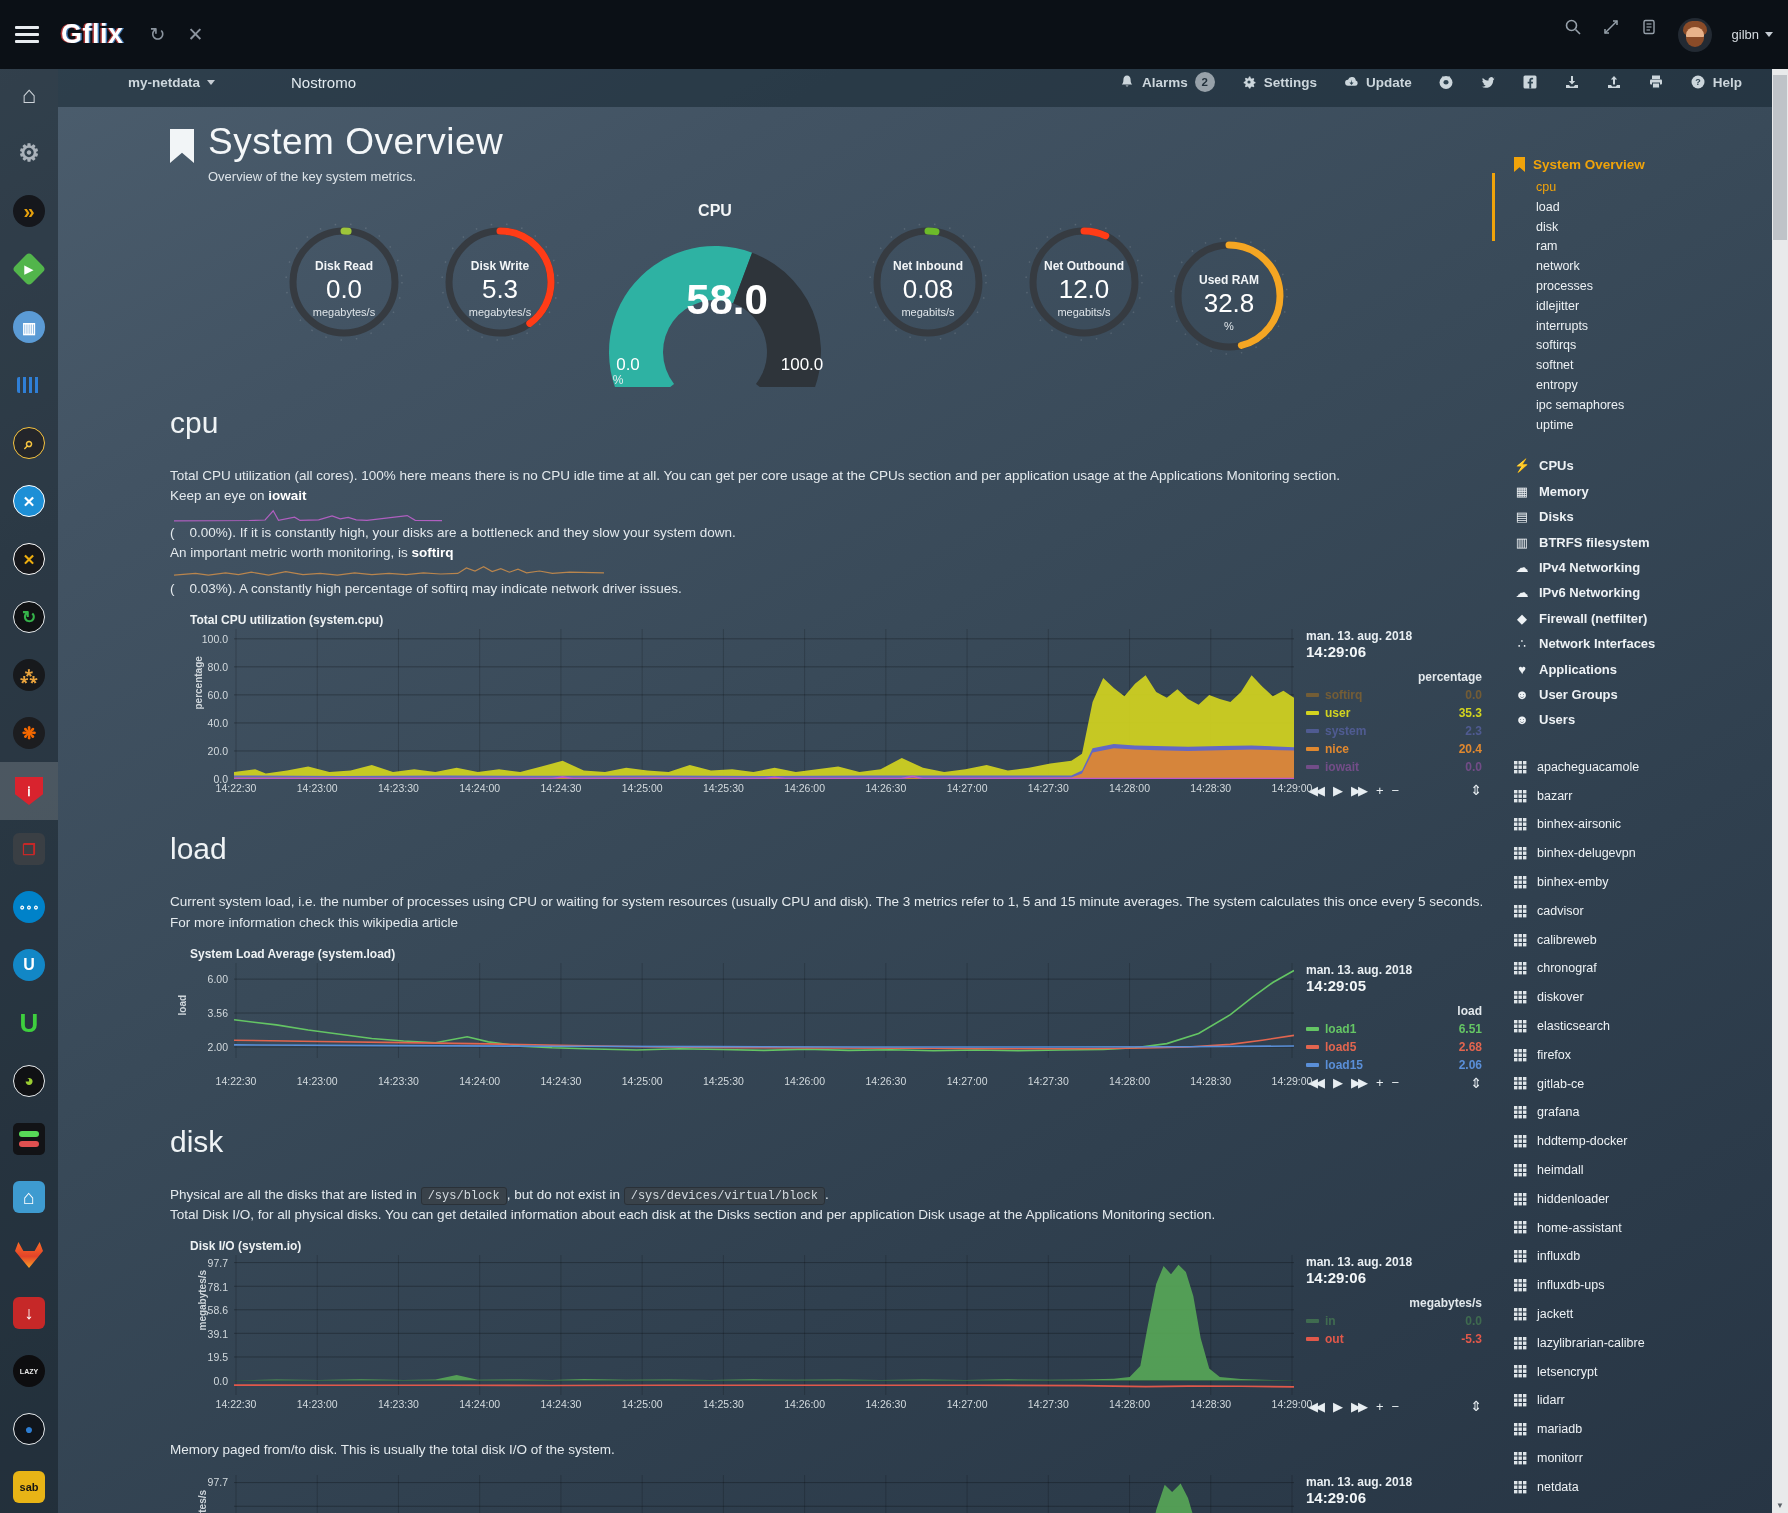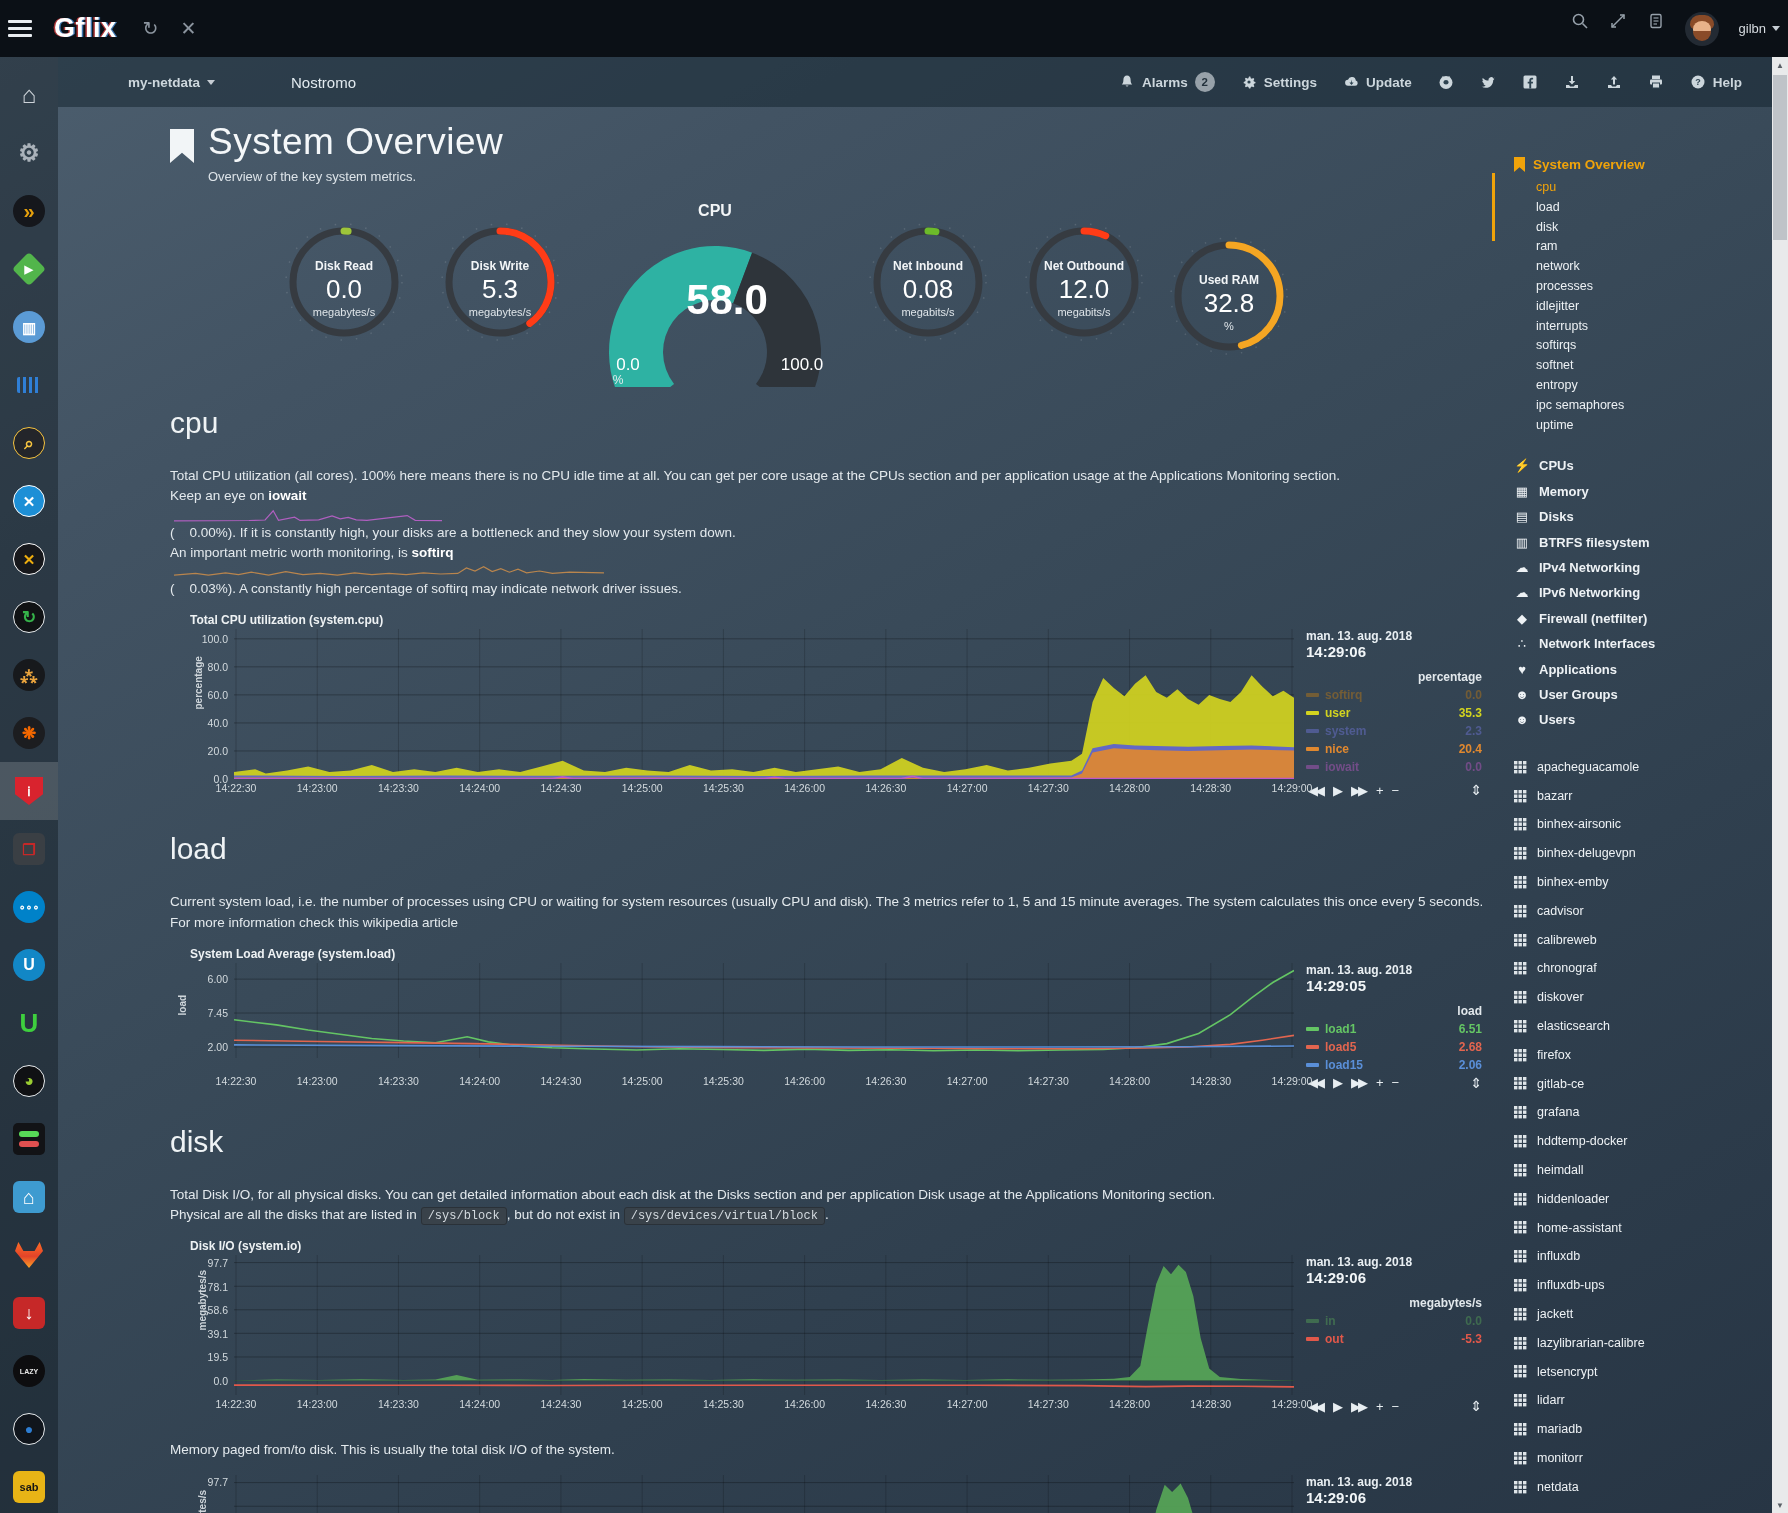--- a/index.html
+++ b/index.html
@@ -1,22 +1,22 @@
 <!DOCTYPE html>
 <html><head>
 <meta charset="utf-8">
 <style>
   html,body{margin:0;padding:0;background:#1b242e;}
   *{box-sizing:border-box;}
   .screen{position:relative;width:1788px;height:1513px;overflow:hidden;
     font-family:"Liberation Sans",sans-serif;color:#e6ebee;
     background:linear-gradient(150deg,#4d5f6f 0%,#425363 22%,#394a59 45%,#30404f 70%,#273544 100%);}
   
-  .top-bar{position:absolute;top:0;left:0;right:0;height:57px;background:#0b1016;
-    display:flex;align-items:center;padding:0 8px;z-index:30;}
+  .top-bar{position:absolute;top:0;left:0;right:0;height:69px;background:#0b1016;
+    display:flex;align-items:center;padding:0 15px;z-index:30;}
   .hamburger{width:24px;height:17px;display:flex;flex-direction:column;justify-content:space-between;cursor:pointer;margin-right:22px;}
   .hamburger i{display:block;height:3px;background:#e8ecf0;border-radius:1px;}
   .brand{font-size:27px;font-weight:bold;color:#fff;letter-spacing:.5px;
     text-shadow:-1.5px 0 0 rgba(255,70,70,.65),1.5px 0 0 rgba(90,170,255,.65);margin-right:26px;}
   .tb-ic{color:#8b949e;font-size:19px;margin-right:22px;cursor:pointer;line-height:1;}
   .tb-right{margin-left:auto;display:flex;gap:20px;}
   .tb-svg{width:18px;height:18px;cursor:pointer;}
   .avatar{width:34px;height:34px;border-radius:50%;background:#232a33;position:relative;overflow:hidden;}
   .avatar .hair{position:absolute;left:5px;top:3px;width:24px;height:14px;border-radius:12px 12px 6px 6px;background:#8a4b28;}
   .avatar .face{position:absolute;left:8px;top:9px;width:18px;height:16px;border-radius:50% 50% 45% 45%;background:#e8b28a;}
@@ -480,21 +480,21 @@
                 <div class="sec-heading">load</div>
                 <div class="desc">Current system load, i.e. the number of processes using CPU or waiting for system resources (usually CPU and disk). The 3 metrics refer to 1, 5 and 15 minute averages. The system calculates this once every 5 seconds. For more information check this wikipedia article</div>
                 <div class="chart-block">
                   <div class="c-title">System Load Average (system.load)</div>
                   <div class="c-main">
                     <div class="c-ylabel" style="height: 95px;">
                       <span>load</span>
                     </div>
                     <div class="c-yticks" style="height: 95px;">
                       <span style="top: 10.1161px;">6.00</span>
-                      <span style="top: 44.0446px;">7.45</span>
+                      <span style="top: 44.0446px;">3.56</span>
                       <span style="top: 77.9732px;">2.00</span>
                     </div>
                     <div class="c-plot">
                       <svg width="1060" height="95" viewBox="0 0 1060 95">
                         <line x1="2" y1="0" x2="2" y2="95" stroke="rgba(0,0,0,.18)" stroke-width="1"></line>
                         <line x1="83.23076923076924" y1="0" x2="83.23076923076924" y2="95" stroke="rgba(0,0,0,.18)" stroke-width="1"></line>
                         <line x1="164.46153846153848" y1="0" x2="164.46153846153848" y2="95" stroke="rgba(0,0,0,.18)" stroke-width="1"></line>
                         <line x1="245.6923076923077" y1="0" x2="245.6923076923077" y2="95" stroke="rgba(0,0,0,.18)" stroke-width="1"></line>
                         <line x1="326.92307692307696" y1="0" x2="326.92307692307696" y2="95" stroke="rgba(0,0,0,.18)" stroke-width="1"></line>
                         <line x1="408.1538461538462" y1="0" x2="408.1538461538462" y2="95" stroke="rgba(0,0,0,.18)" stroke-width="1"></line>
@@ -558,22 +558,22 @@
                       <span class="tbtn">▶▶</span>
                       <span class="tbtn">+</span>
                       <span class="tbtn">−</span>
                       <span class="tbtn resize">⇕</span>
                     </div>
                   </div>
                 </div>
               </section>
               <section class="chart-sec">
                 <div class="sec-heading">disk</div>
+                <div class="desc">Physical are all the disks that are listed in <span class="codespan">/sys/block</span>, but do not exist in <span class="codespan">/sys/devices/virtual/block</span>.</div>
                 <div class="desc">Total Disk I/O, for all physical disks. You can get detailed information about each disk at the Disks section and per application Disk usage at the Applications Monitoring section.</div>
-                <div class="desc">Physical are all the disks that are listed in <span class="codespan">/sys/block</span>, but do not exist in <span class="codespan">/sys/devices/virtual/block</span>.</div>
                 <div class="chart-block">
                   <div class="c-title">Disk I/O (system.io)</div>
                   <div class="c-main">
                     <div class="c-ylabel" style="height: 140px;">
                       <span>megabytes/s</span>
                     </div>
                     <div class="c-yticks" style="height: 140px;">
                       <span style="top: 1.60345px;">97.7</span>
                       <span style="top: 25.2586px;">78.1</span>
                       <span style="top: 48.7931px;">58.6</span>

